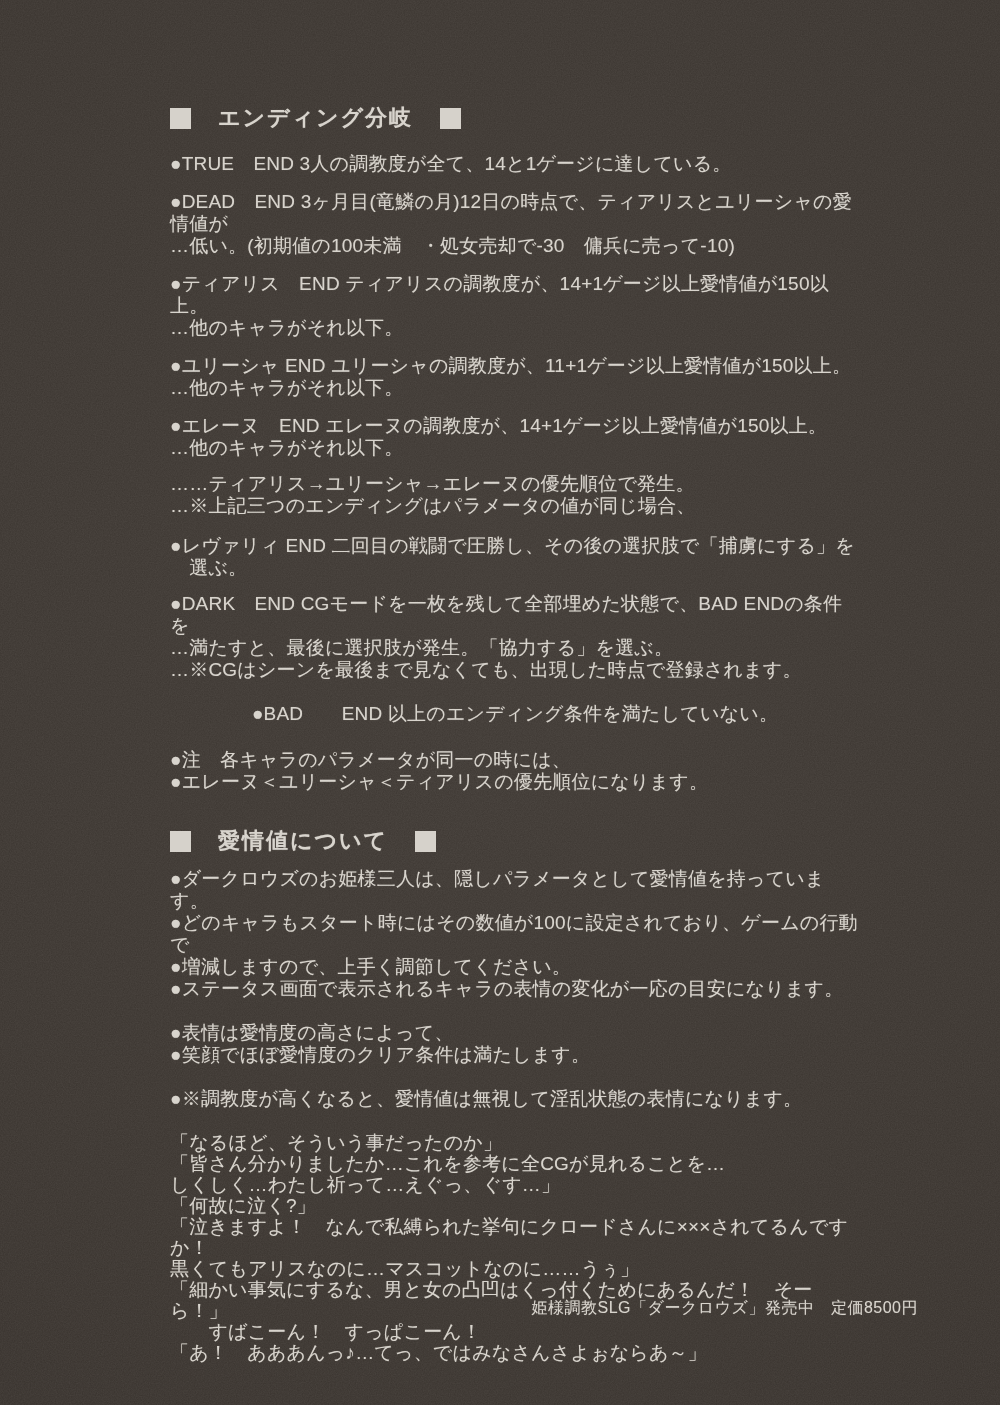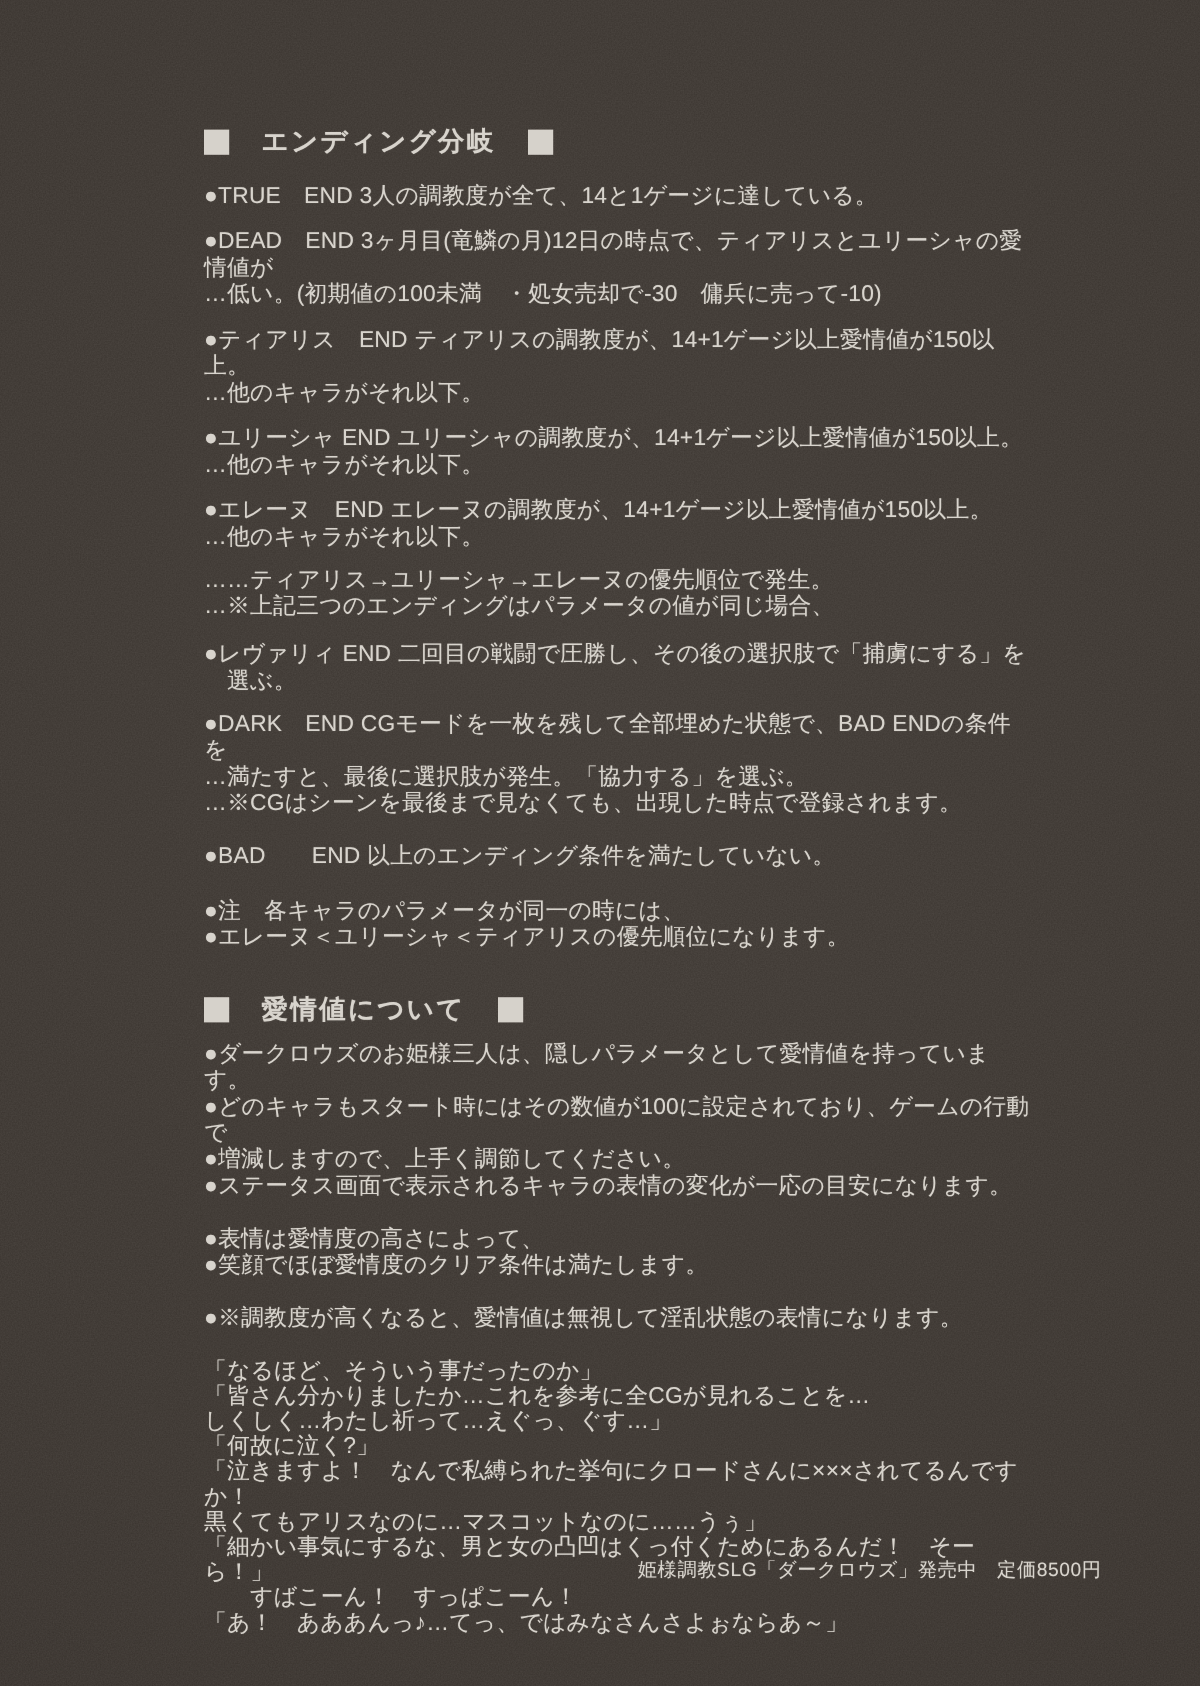--- a/index.html
+++ b/index.html
@@ -19,21 +19,21 @@
   .line{
     font-size:19px;line-height:22px;
     white-space:pre-wrap;
     letter-spacing:0.2px;
     text-shadow:0 0 1px rgba(235,230,222,0.35);
   }
   .group{margin-bottom:16px;}
   .g-sm{margin-bottom:14px;}
   .g-md{margin-bottom:18px;}
   .g-lg{margin-bottom:22px;}
-  .g-xl{margin-bottom:24px;}
+  .g-xl{margin-bottom:24px;text-align:center;}
   .g-2xl{margin-bottom:33px;}
   .section-header{
     display:flex;align-items:center;gap:27px;
     margin-bottom:20px;
   }
   .section-header.h2{margin-bottom:12px;}
   .sq{
     width:21px;height:21px;background:#d6d2cb;display:inline-block;flex:0 0 auto;
   }
   .section-title{
@@ -77,21 +77,21 @@
       <div class="line">●DEAD　END 3ヶ月目(竜鱗の月)12日の時点で、ティアリスとユリーシャの愛情値が</div>
       <div class="line">…低い。(初期値の100未満　・処女売却で-30　傭兵に売って-10)</div>
     </div>
 
     <div class="group">
       <div class="line">●ティアリス　END ティアリスの調教度が、14+1ゲージ以上愛情値が150以上。</div>
       <div class="line">…他のキャラがそれ以下。</div>
     </div>
 
     <div class="group">
-      <div class="line">●ユリーシャ END ユリーシャの調教度が、14+1ゲージ以上愛情値が150以上。</div>
+      <div class="line">●ユリーシャ END ユリーシャの調教度が、11+1ゲージ以上愛情値が150以上。</div>
       <div class="line">…他のキャラがそれ以下。</div>
     </div>
 
     <div class="group g-sm">
       <div class="line">●エレーヌ　END エレーヌの調教度が、14+1ゲージ以上愛情値が150以上。</div>
       <div class="line">…他のキャラがそれ以下。</div>
     </div>
 
     <div class="group g-md">
       <div class="line">……ティアリス→ユリーシャ→エレーヌの優先順位で発生。</div>

